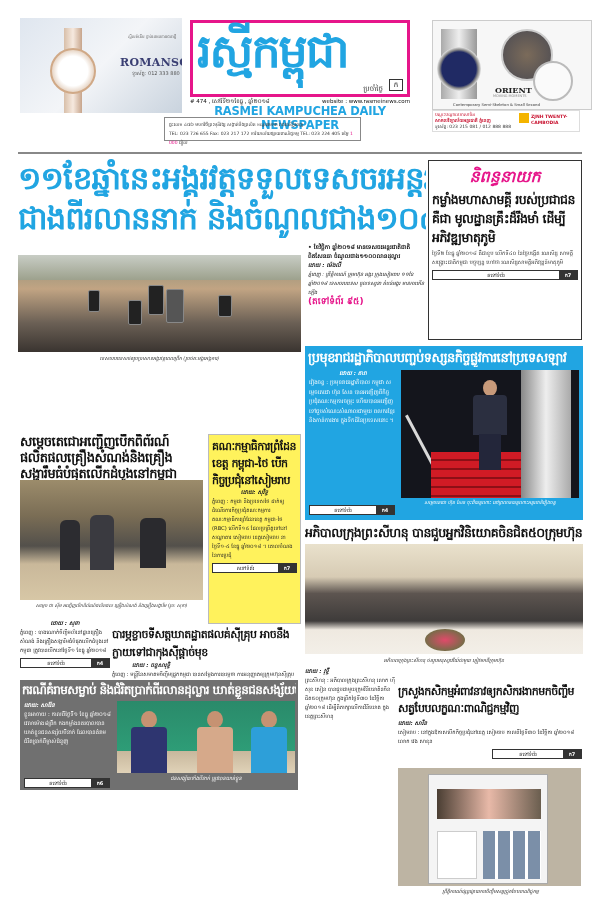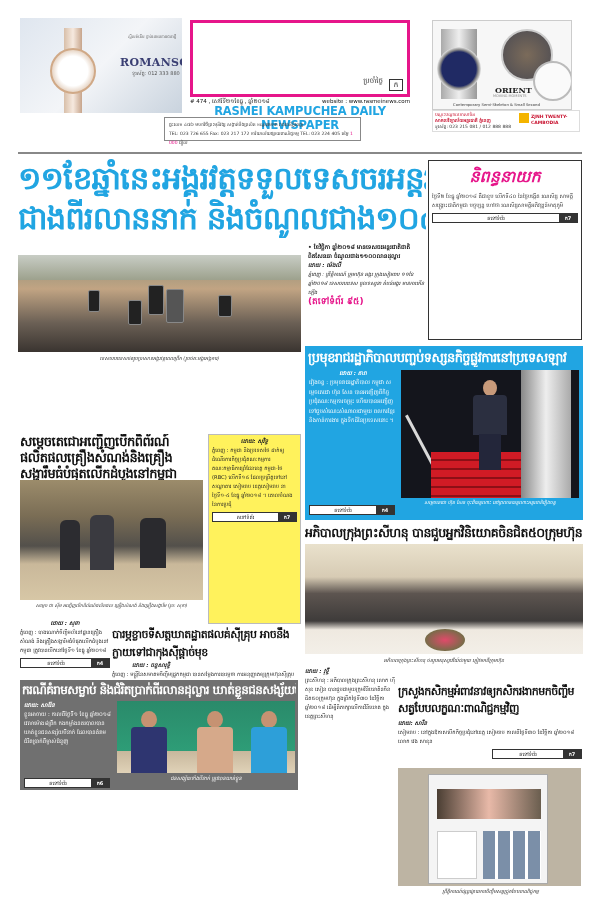--- a/index.html
+++ b/index.html
@@ -7,27 +7,27 @@
 .abs{position:absolute}
 .ad-left{left:20px;top:18px;width:162px;height:95px;background:linear-gradient(135deg,#dfe6ef 0%,#f3f5f8 50%,#c9d3de 100%);overflow:hidden}
 .watch{position:absolute;left:28px;top:10px;width:50px;height:85px}
 .watch .band{position:absolute;left:16px;top:0;width:18px;height:85px;background:linear-gradient(90deg,#d8bfa9,#f6e9df,#c7a58c)}
 .watch .face{position:absolute;left:2px;top:20px;width:46px;height:46px;border-radius:50%;background:radial-gradient(#fff 50%,#e8d7c8 70%,#c9a184 100%);border:2px solid #d0a987}
 .brand-romanson{position:absolute;left:100px;top:38px;font-family:"DejaVu Serif",serif;font-size:11px;color:#3a3f73;font-weight:bold;letter-spacing:.3px}
 .brand-sub{position:absolute;left:112px;top:52px;font-size:5px;color:#555}
 .ad-tag{position:absolute;left:108px;top:16px;font-size:4px;color:#666}
 .mast{left:190px;top:20px;width:220px;height:77px;border:3px solid #e6158a;background:#fff}
 .mast-title{position:absolute;left:4px;top:-2px;font-size:46px;font-weight:bold;color:#21a5e2;letter-spacing:-2px;line-height:60px;font-family:"DejaVu Sans",sans-serif}
-.mast-sub{position:absolute;right:24px;bottom:8px;font-size:7px;color:#333}
+.mast-sub{position:absolute;right:24px;bottom:0;font-size:7px;color:#333}
 .mast-badge{position:absolute;right:4px;bottom:3px;width:14px;height:12px;border:1px solid #333;font-size:7px;text-align:center;line-height:10px}
 .meta-line{left:190px;top:98px;width:220px;font-size:5.5px;display:flex;justify-content:space-between}
 .paper-en{left:190px;top:104px;width:220px;text-align:center;font-size:11.5px;font-weight:bold;color:#21a5e2;letter-spacing:-.2px}
 .addr-box{left:163px;top:117px;width:198px;height:24px;border:1px solid #888;font-size:4.5px;padding:2px 4px;line-height:9px;color:#333;width:198px;left:164px}
 .addr-box{width:197px}
-.ad-right{left:432px;top:20px;width:140px;height:90px;border:1px solid #ccc;background:#f7f7f7;overflow:hidden}
+.ad-right{left:432px;top:20px;width:160px;height:90px;border:1px solid #ccc;background:#f7f7f7;overflow:hidden}
 .w2{position:absolute;left:8px;top:8px;width:36px;height:70px;background:linear-gradient(90deg,#aaa,#eee,#999)}
 .w2 .f{position:absolute;left:-4px;top:18px;width:44px;height:44px;border-radius:50%;background:radial-gradient(#202a64 55%,#888 62%,#ddd 70%)}
 .circ{position:absolute;left:68px;top:8px;width:52px;height:52px;border-radius:50%;background:radial-gradient(#7b6b5a,#4a4a52);border:2px solid #ccc}
 .circ2{position:absolute;left:100px;top:40px;width:40px;height:40px;border-radius:50%;border:2px solid #bbb;background:#fafafa}
 .orient{position:absolute;left:62px;top:64px;font-family:"DejaVu Serif",serif;font-size:8px;font-weight:bold;color:#222}
 .orient-sub{position:absolute;left:60px;top:73px;font-size:3.5px;color:#888}
 .orient-tag{position:absolute;left:20px;top:81px;font-size:3.8px;color:#333}
 .ad-strip{left:432px;top:110px;width:148px;height:22px;border:1px solid #ddd;background:#fff;font-size:4.5px;color:#c8102e;padding:1px 2px;line-height:6px;overflow:hidden}
 .ad-strip .logo{position:absolute;left:86px;top:2px;width:10px;height:10px;background:#f4b400}
 .ad-strip .logo-txt{position:absolute;left:98px;top:3px;font-size:4.5px;color:#c8102e;font-weight:bold}
@@ -83,20 +83,21 @@
   <div class="watch">
       <div class="band"></div>
       <div class="face"></div>
     </div>
   <div class="ad-tag">ស្ទីលទំនើប ភ្ជាប់ដោយការរចនាថ្មី</div>
   <div class="brand-romanson">ROMANSON</div>
   <div class="brand-sub">ទូរស័ព្ទ: 012 333 880</div>
 </div>
 
 <div class="abs mast">
+  <div class="mast-title">រស្មីកម្ពុជា</div>
   <div class="mast-sub">ប្រចាំថ្ងៃ</div>
   <div class="mast-badge">ក</div>
 </div>
 <div class="abs meta-line">
   <span># 474 , សៅរ៍ទី២១ខែធ្នូ , ឆ្នាំ២០១៨</span>
   <span>website : www.rasmeinews.com</span>
 </div>
 <div class="abs paper-en">RASMEI KAMPUCHEA DAILY NEWSPAPER</div>
 <div class="abs addr-box">
   <div>ផ្ទះលេខ ៤៧៦ មហាវិថីព្រះមុនីវង្ស សង្កាត់បឹងព្រលិត ខណ្ឌ៧មករា រាជធានីភ្នំពេញ</div>
@@ -128,20 +129,21 @@
 
 <div class="abs rule"></div>
 
 <div class="abs headline">
   <div>១១ខែឆ្នាំនេះអង្គរវត្តទទួលទេសចរអន្តរជាតិ</div>
   <div>ជាងពីរលាននាក់ និងចំណូលជាង១០៤លានដុល្លារ</div>
 </div>
 
 <div class="abs sidebar-box">
   <div class="sb-logo">និពន្ធនាយក</div>
+  <div class="sb-title">កម្លាំងមហាសាមគ្គី របស់ប្រជាជនគឺជា មូលដ្ឋានគ្រឹះដ៏រឹងមាំ ដើម្បីអភិវឌ្ឍមាតុភូមិ</div>
   <div class="sb-text">ថ្ងៃទី២ ខែធ្នូ ឆ្នាំ២០១៨ គឺជាខួប លើកទី៤០ នៃថ្ងៃបង្កើត រណសិរ្ស សាមគ្គីសង្គ្រោះជាតិកម្ពុជា បច្ចុប្បន្ន ហៅថា រណសិរ្សសាមគ្គីអភិវឌ្ឍន៍មាតុភូមិ</div>
   <div class="cont">
     <span class="l">តទៅទំព័រ</span>
     <span class="r">ក7</span>
   </div>
 </div>
 
 <div class="abs photo1">
   <div class="sky"></div>
   <div class="phone" style="left:130px;top:30px;width:16px;height:30px"></div>
@@ -202,20 +204,21 @@
 <div class="abs" style="left:20px;top:620px;width:90px">
   <div class="byline" style="text-align:center">ដោយ : សុខា</div>
   <div class="col-text">ភ្នំពេញ : បាងណោក់ចិញ្ចឹមលំនៅដ្ឋានគ្រឿងសំណង់ និងគ្រឿងសង្ហារឹមធំបំផុតលើកដំបូងនៅកម្ពុជា ត្រូវបានបើកនៅថ្ងៃទី១ ខែធ្នូ ឆ្នាំ២០១៨</div>
   <div class="cont">
     <span class="l">តទៅទំព័រ</span>
     <span class="r">ក4</span>
   </div>
 </div>
 
 <div class="abs yellow-box">
+  <div class="yb-title">គណៈកម្មាធិការព្រំដែនខេត្ត កម្ពុជា-ថៃ បើកកិច្ចប្រជុំនៅសៀមរាប</div>
   <div class="byline" style="text-align:center">ដោយ: សុវិទ្ធ</div>
   <div class="yb-text">ភ្នំពេញ : កម្ពុជា និងប្រទេសថៃ ដាក់ឲ្យដំណើរការកិច្ចប្រជុំគណៈកម្មការ គណៈកម្មាធិការព្រំដែនខេត្ត កម្ពុជា-ថៃ (RBC) លើកទី១៤ ដែលប្រព្រឹត្តទៅនៅសណ្ឋាគារ សៀមរាប ខេត្តសៀមរាប នាថ្ងៃទី១-៤ ខែធ្នូ ឆ្នាំ២០១៨ ។ គោលបំណងនៃការប្រជុំ</div>
   <div class="cont">
     <span class="l">តទៅទំព័រ</span>
     <span class="r">ក7</span>
   </div>
 </div>
 
 <div class="abs h2" style="left:112px;top:626px;width:188px;font-size:11px;line-height:18px;white-space:normal">បារម្ភខ្លាចទីសត្តឃាតដ្ឋាតផលគ់ស៊ីគ្រុប អាចនឹងក្លាយទៅជាកុងស៊ីផ្តាច់មុខ</div>
 <div class="abs" style="left:112px;top:662px;width:188px">

